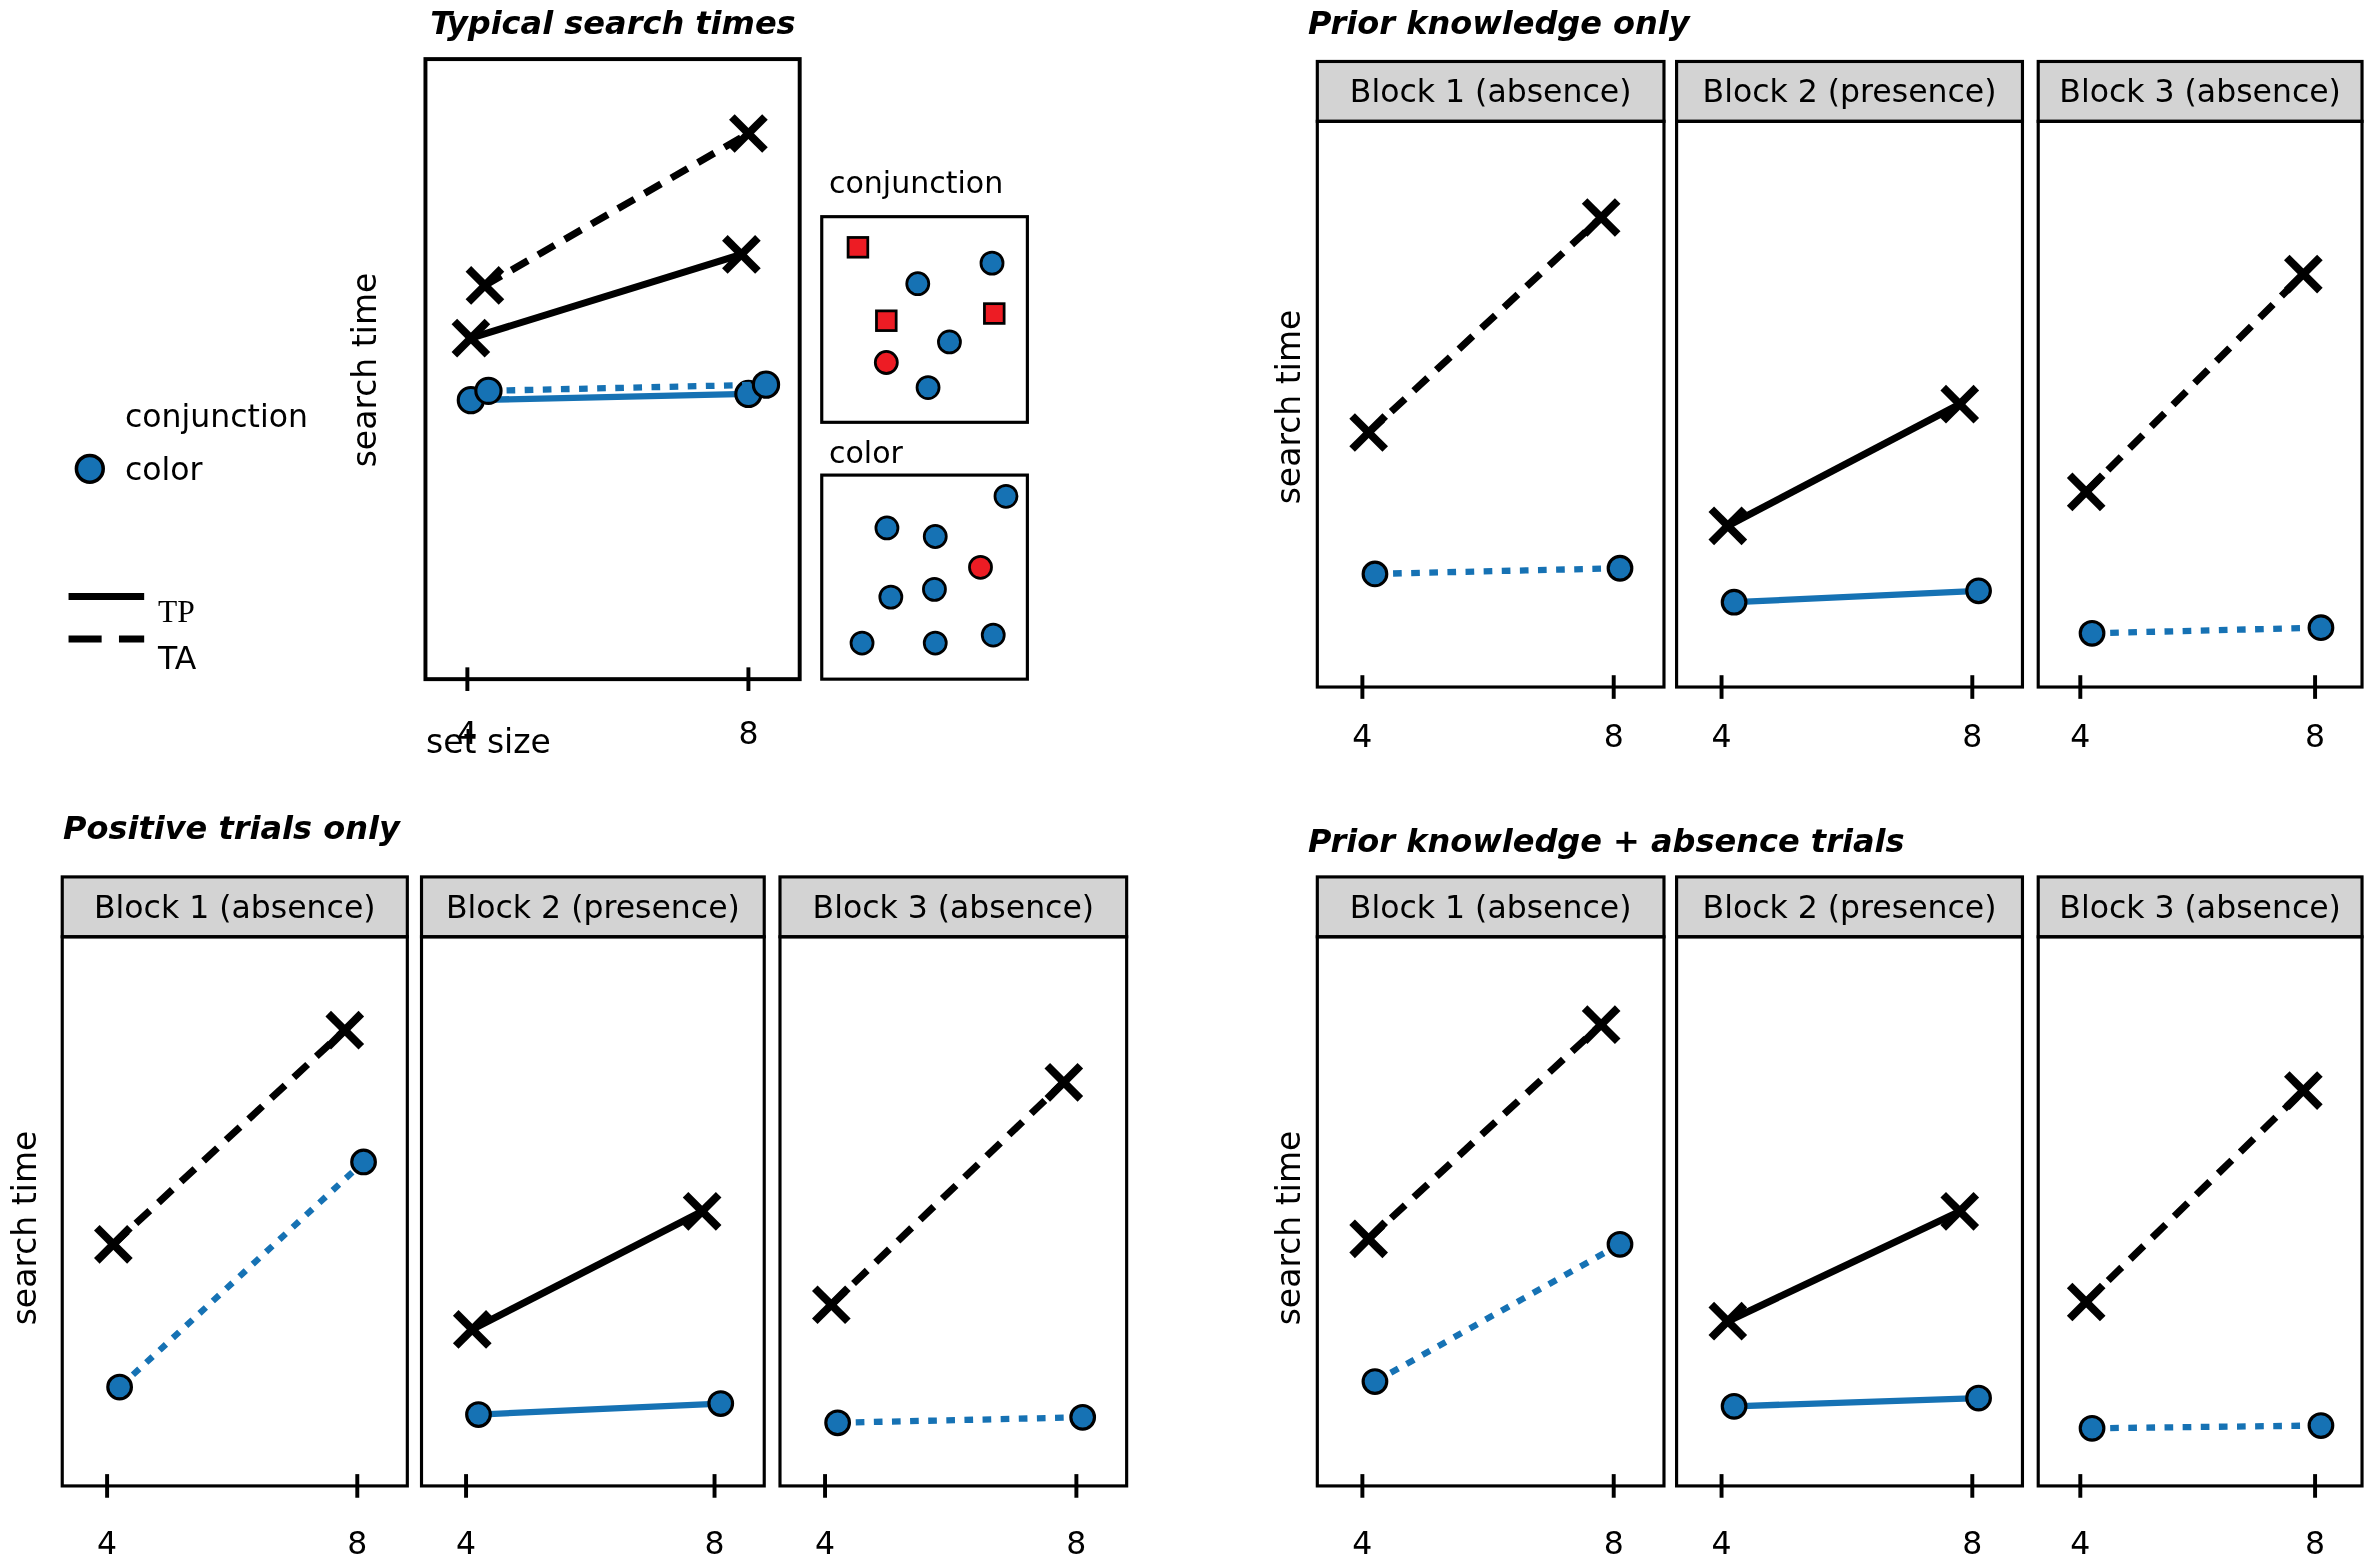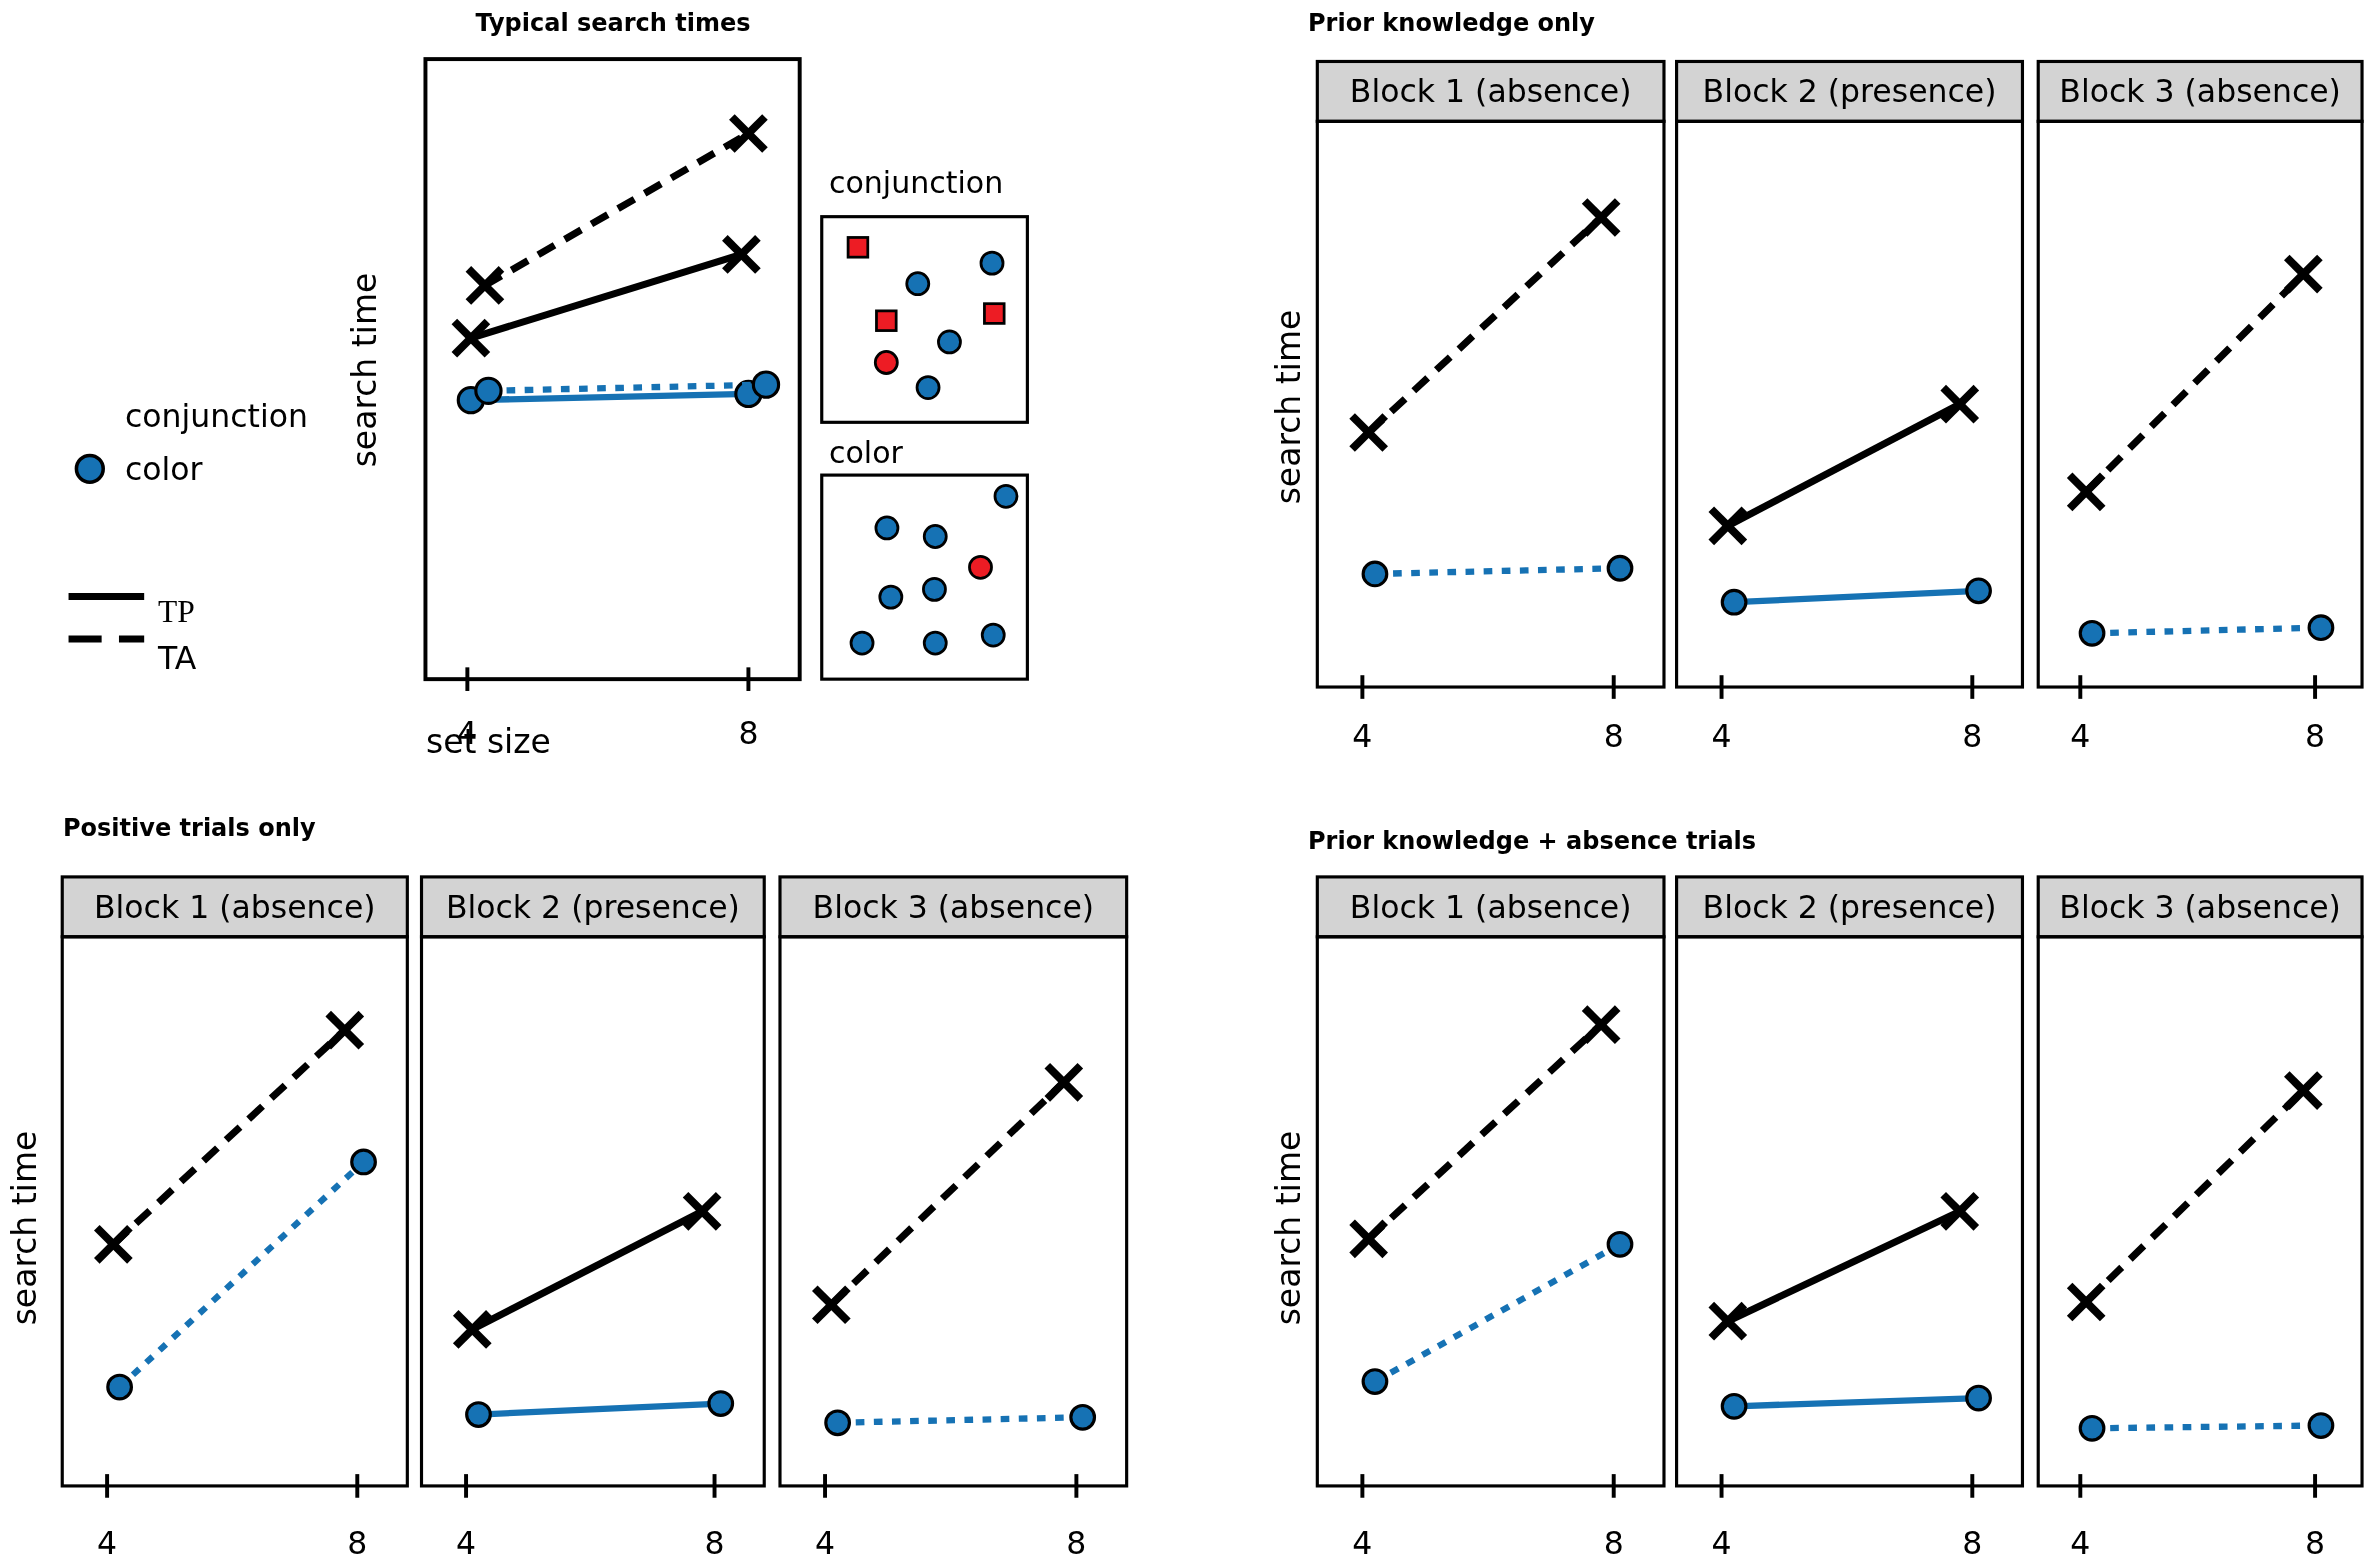--- a/index.html
+++ b/index.html
@@ -6,21 +6,21 @@
   .fig{
     position:relative;
     width:2377px;height:1560px;
     background:#ffffff;
     font-family:"DejaVu Sans","Liberation Sans",sans-serif;
     color:#000;
     overflow:hidden;
   }
   #canvas{position:absolute;left:0;top:0;}
   .txt{position:absolute;white-space:nowrap;}
-  .qtitle{font-size:24px;font-weight:700;line-height:36px;}
+  .qtitle{font-size:32px;font-weight:700;line-height:36px;font-style:italic;}
   .title-main{left:426px;top:4.7px;width:374px;text-align:center;}
   .title-tr{left:1308px;top:4.7px;}
   .title-bl{left:63px;top:810px;text-align:center;}
   .title-br{left:1308px;top:823px;}
   .ylabel{font-size:33px;transform:translate(-50%,-50%) rotate(-90deg);transform-origin:center;}
   .yl-main{left:364px;top:370px;}
   .yl-tr{left:1288px;top:407px;}
   .yl-bl{left:23.6px;top:1228px;}
   .yl-br{left:1288px;top:1228px;}
   .xlabel-main{left:426px;top:722px;width:374px;font-size:33px;}

